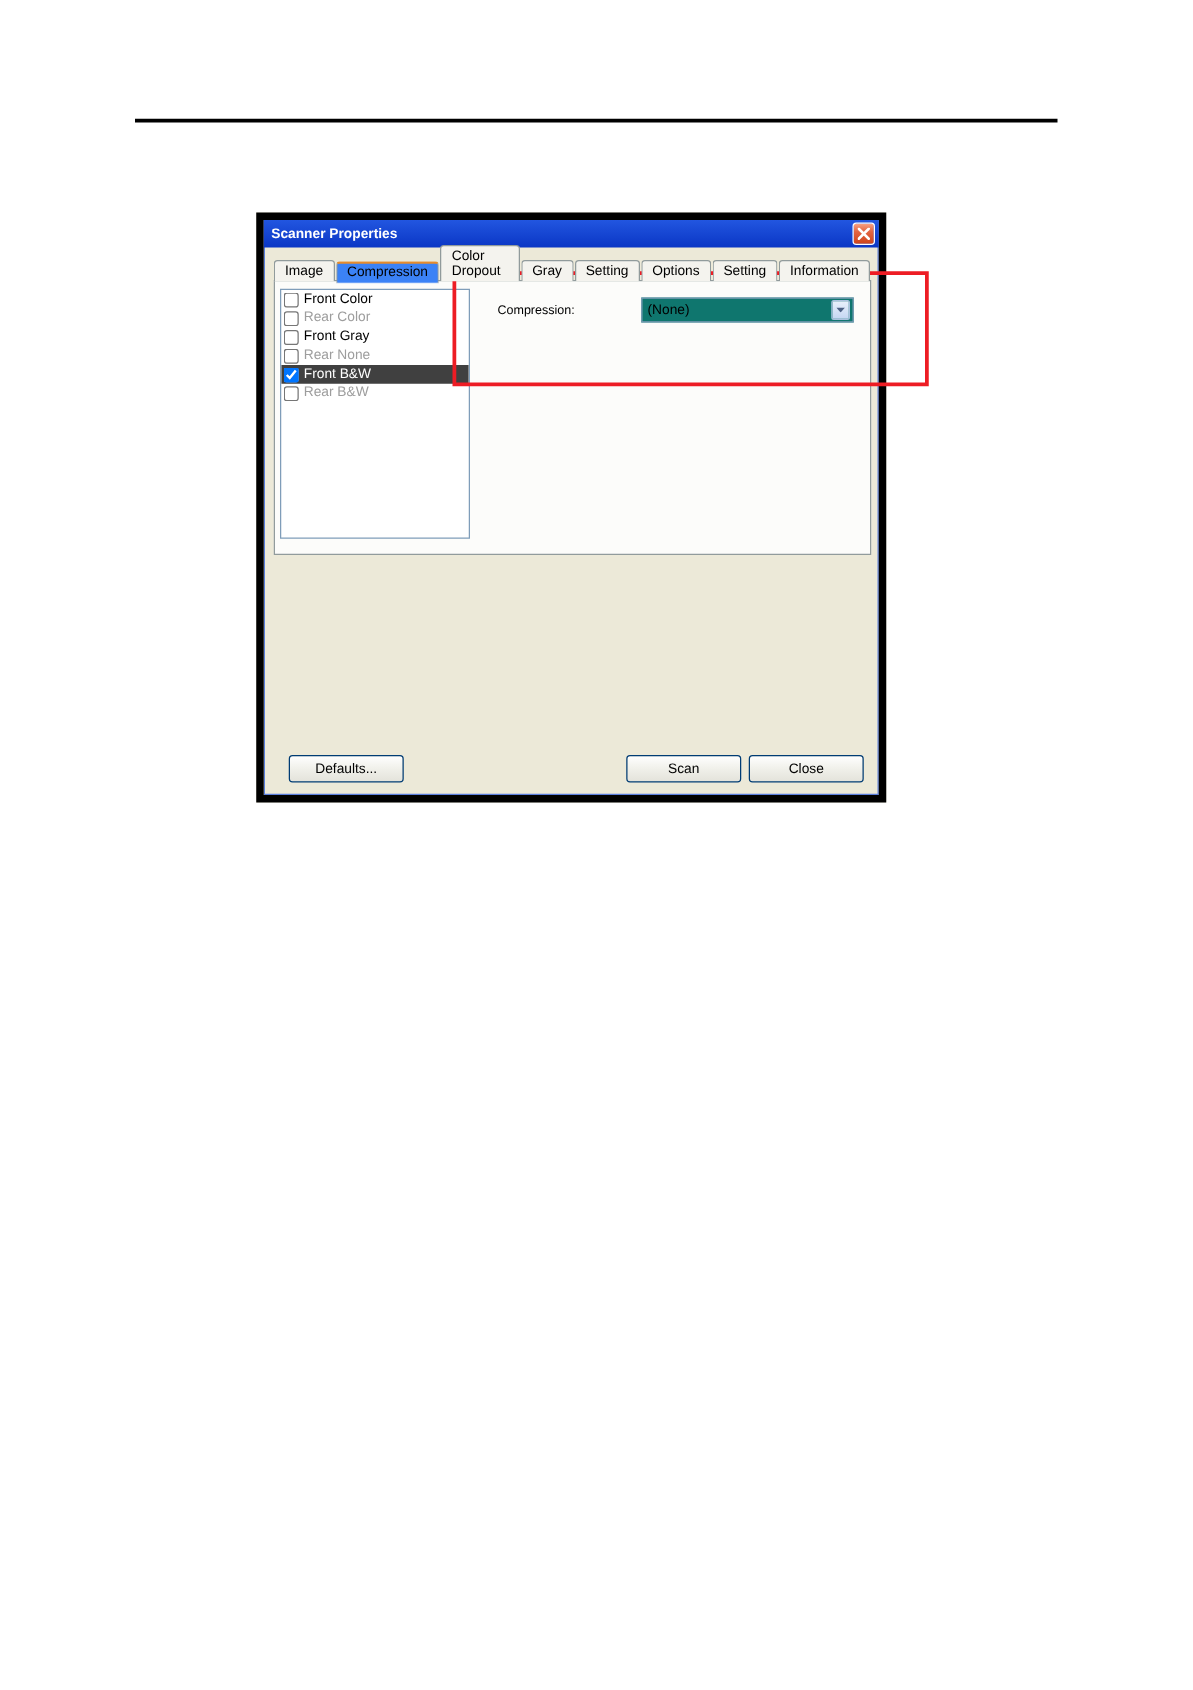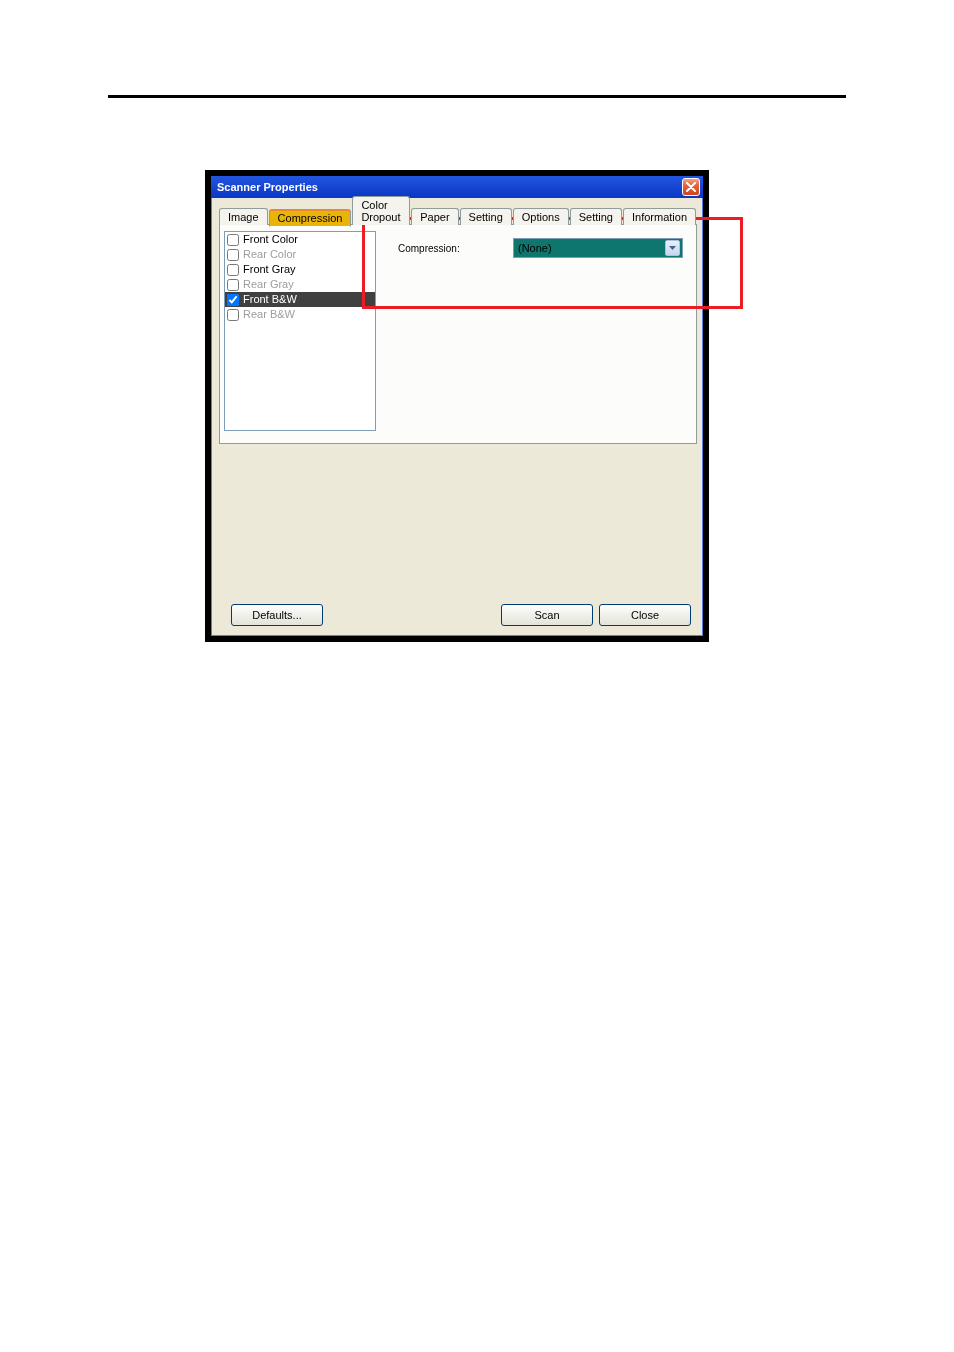--- a/index.html
+++ b/index.html
@@ -75,21 +75,21 @@
       border: 1px solid #919b9c;
       border-bottom: none;
       background: #f4f3ee;
       margin-right: 1px;
       border-radius: 3px 3px 0 0;
       cursor: pointer;
       position: relative;
       font-size: 11px;
     }
     .tab.active {
-      background: #eab308;
+      background: #3b82f6;
       border-top: 2px solid #e68b2c;
       padding-top: 1px;
       z-index: 3;
       top: 1px;
       border-bottom: 1px solid #fcfcfa;
       margin-bottom: -1px;
       text-align: right;
     }
     .tab-panel {
       border: 1px solid #919b9c;
@@ -237,21 +237,21 @@
         </svg>
     </div>
   </div>
 
   <div class="dialog-body dialog-inner">
 
     <div class="tabstrip">
       <div class="tab"><span>Image</span></div>
       <div class="tab active"><span>Compression</span></div>
       <div class="tab"><span>Color Dropout</span></div>
-      <div class="tab"><span>Paper</span></div>
+      <div class="tab"><span>Gray</span></div>
       <div class="tab"><span>Setting</span></div>
       <div class="tab"><span>Options</span></div>
       <div class="tab"><span>Setting</span></div>
       <div class="tab"><span>Information</span></div>
     </div>
 
     <div class="tab-panel">
 
       <div class="source-list">
         <label class="src-item">
@@ -261,21 +261,21 @@
         <label class="src-item disabled">
           <input type="checkbox" style="">
           <span>Rear Color</span>
         </label>
         <label class="src-item">
           <input type="checkbox" style="">
           <span>Front Gray</span>
         </label>
         <label class="src-item disabled">
           <input type="checkbox" style="">
-          <span>Rear Gray</span>
+          <span>Rear None</span>
         </label>
         <label class="src-item selected">
           <input type="checkbox" checked="" style="">
           <span>Front B&amp;W</span>
         </label>
         <label class="src-item disabled">
           <input type="checkbox" style="">
           <span>Rear B&amp;W</span>
         </label>
       </div>

